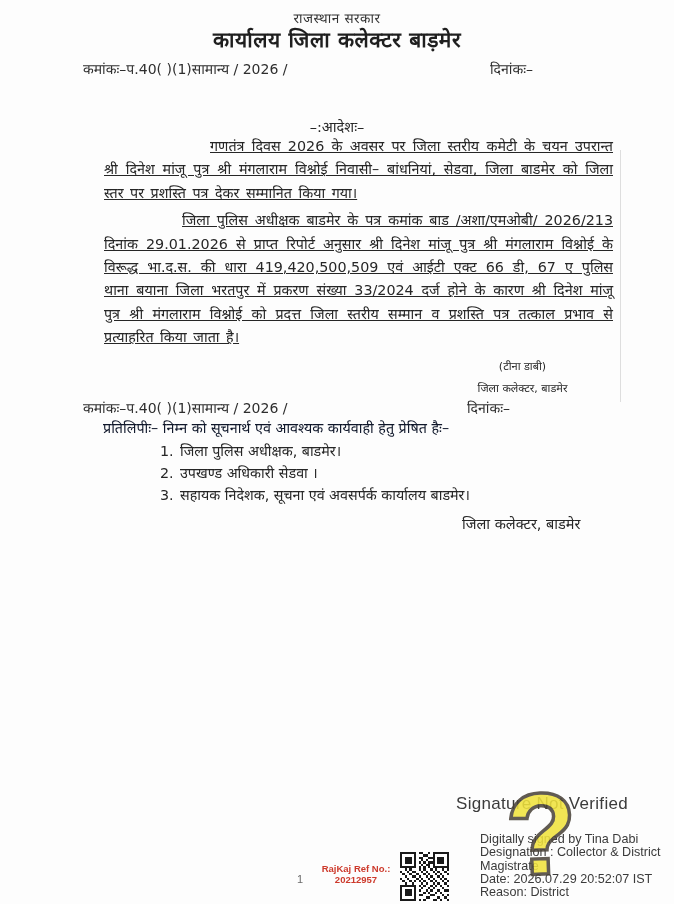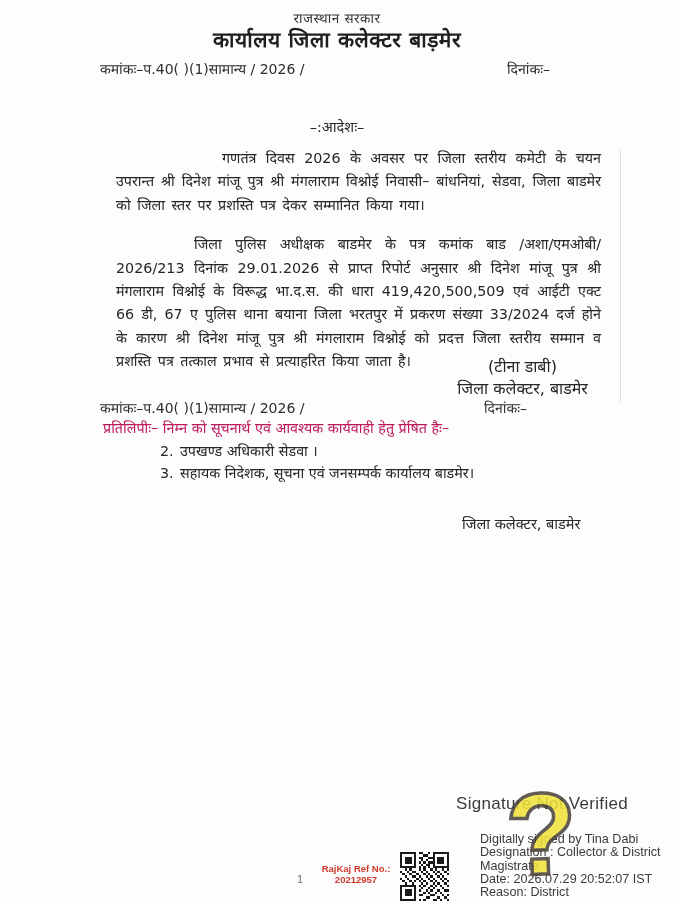--- a/index.html
+++ b/index.html
@@ -10,34 +10,34 @@
     background:#fdfdfd;
     font-family:"DejaVu Sans",sans-serif;
     color:#2e2e2e;
     overflow:hidden;
     box-shadow:0 0 4px rgba(0,0,0,.25);
   }
   .abs{position:absolute;}
   .center{width:100%;text-align:center;}
   #gov-line{top:9px;font-size:13.5px;letter-spacing:.5px;color:#333;}
   #office-line{top:25px;font-size:21px;font-weight:700;letter-spacing:.5px;color:#1f1f1f;}
-  .ref-row{left:100px;width:512px;display:flex;font-size:14px;}
+  .ref-row{left:83px;width:512px;display:flex;font-size:14px;}
   #ref1{top:59px;}
   #ref1 .date{margin-left:auto;padding-right:62px;}
   #order-heading{top:116px;font-size:14.5px;color:#262626;}
   #body-text{top:131px;left:100px;width:517px;font-size:14.3px;line-height:23.4px;
     text-align:justify;color:#262626;word-spacing:2px;}
-  #body-text p{margin:16px;}
+  #body-text p{margin:4px;text-decoration:underline;}
   #para1{text-indent:106px;}
   #para2{text-indent:78px;}
   #sign-block{top:356px;left:430px;width:185px;text-align:center;
-    font-size:16px;line-height:21.5px;color:#262626;}
+    font-size:11px;line-height:21.5px;color:#262626;}
   #ref2{top:398px;}
   #ref2 .date{margin-left:auto;padding-right:85px;}
-  #copy-heading{top:418px;left:103px;font-size:14.3px;color:#be185d;}
+  #copy-heading{top:418px;left:103px;font-size:14.3px;color:#0f172a;}
   #copy-list{top:440px;left:160px;font-size:14.3px;line-height:22px;color:#262626;}
   .copy-item .num{display:inline-block;width:20px;}
   #closing-designation{top:513px;left:462px;font-size:14.5px;color:#262626;}
   #artifact-line{left:620px;top:150px;width:1px;height:252px;background:#dedede;}
   
   .latin{font-family:"Liberation Sans","DejaVu Sans",sans-serif;}
   #stamp-title{left:456px;top:794px;font-size:17px;color:#3b3b3b;letter-spacing:.3px;z-index:1;}
   #stamp-details{left:456px;top:833px;font-size:12.6px;line-height:13.3px;color:#3a3a3a;z-index:1;margin-left:24px;}
   #question-mark{left:506px;top:776px;font-size:116px;line-height:1;font-weight:700;
     color:#f0e23c;-webkit-text-stroke:3.5px #4b443a;opacity:.87;z-index:2;
@@ -75,24 +75,27 @@
 
   <div id="ref2" class="abs ref-row">
     <span>कमांकः–प.40( )(1)सामान्य / 2026 /</span>
     <span class="date">दिनांकः–</span>
   </div>
 
   <div id="copy-heading" class="abs">प्रतिलिपीः– निम्न को सूचनार्थ एवं आवश्यक कार्यवाही हेतु प्रेषित हैः–</div>
 
   <div id="copy-list" class="abs">
     <div class="copy-item">
+      <span class="num">1.</span><span>जिला पुलिस अधीक्षक, बाडमेर।</span>
+    </div>
+    <div class="copy-item">
       <span class="num">2.</span><span>उपखण्ड अधिकारी सेडवा ।</span>
     </div>
     <div class="copy-item">
-      <span class="num">3.</span><span>सहायक निदेशक, सूचना एवं जनसम्पर्क कार्यालय बाडमेर।</span>
+      <span class="num">3.</span><span>सहायक निदेशक, सूचना एवं अवसर्पर्क कार्यालय बाडमेर।</span>
     </div>
   </div>
 
   <div id="closing-designation" class="abs">जिला कलेक्टर, बाडमेर</div>
 
   <div id="artifact-line" class="abs"></div>
 
   <div id="question-mark" class="abs latin">?</div>
 
   <div id="stamp-title" class="abs latin">Signature Not Verified</div>

